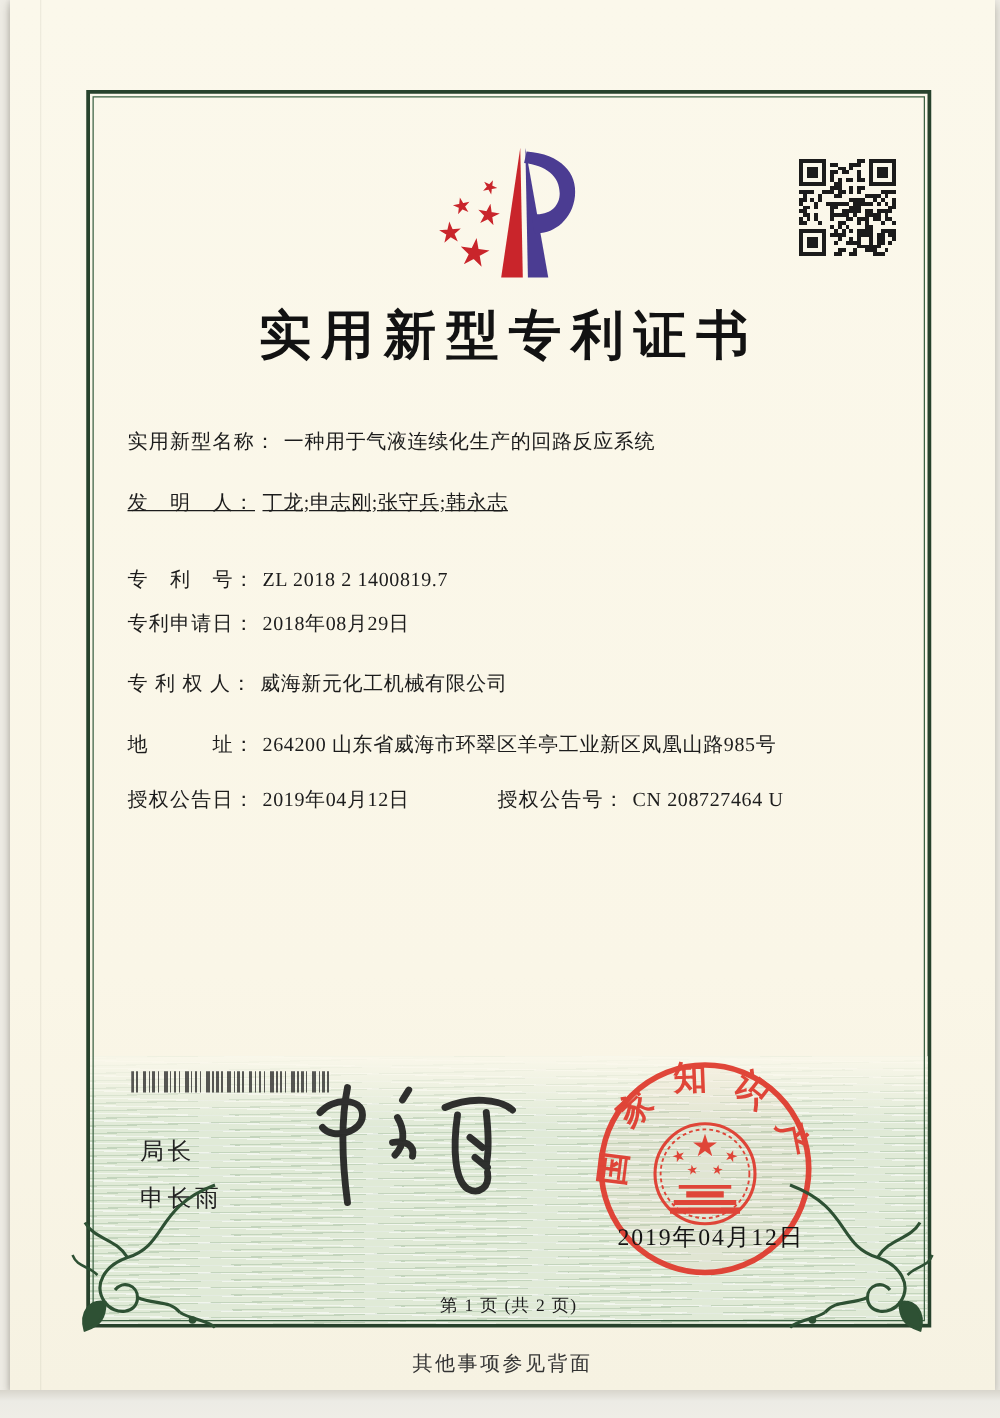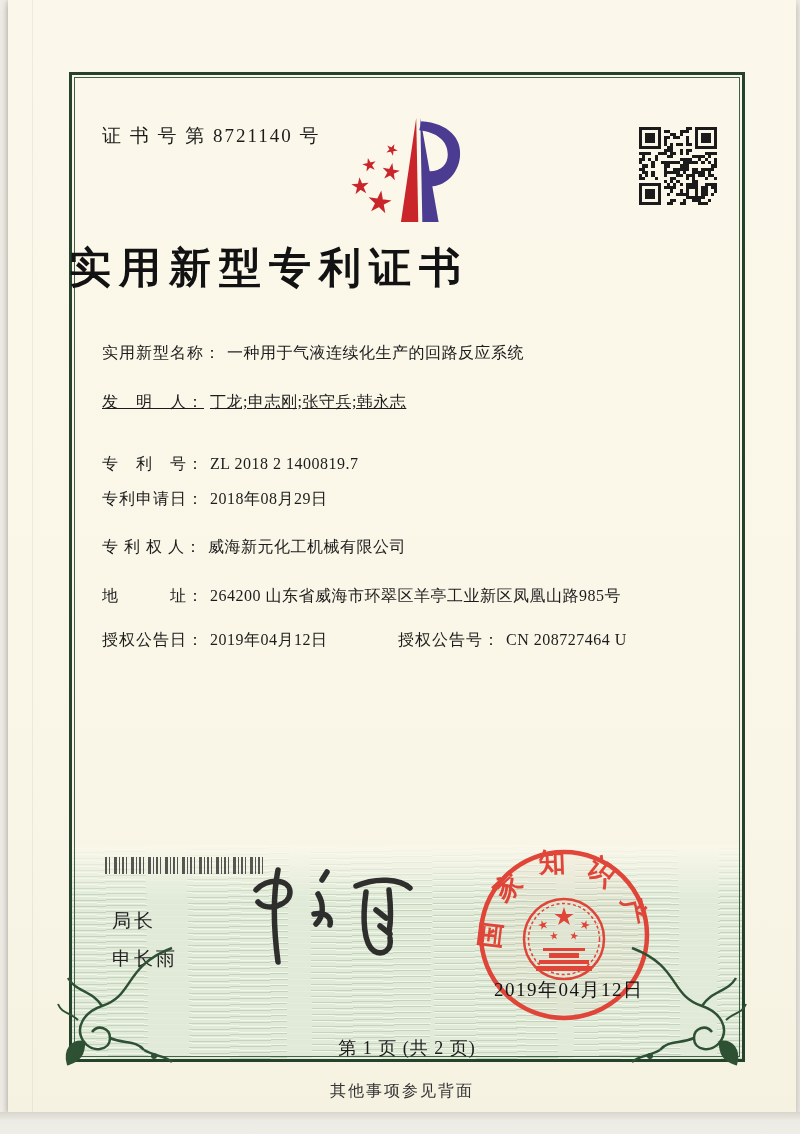--- a/index.html
+++ b/index.html
@@ -37,21 +37,21 @@
       #e0ead7;
   }
   .cert-no {
     position:absolute; left:94px; top:123px;
     font-size:19px; letter-spacing:2px;
   }
   .logo { position:absolute; left:334px; top:112px; width:124px; height:114px; }
   .qr { position:absolute; left:631px; top:127px; width:78px; height:78px; }
   .title {
     position:absolute; left:61px; top:240px; width:676px;
-    text-align:left; font-size:42px; font-weight:bold;
+    text-align:center; font-size:42px; font-weight:bold;
     letter-spacing:8px; color:#121212; white-space:nowrap;
   }
   .fields { position:absolute; left:94px; top:343px; width:620px; font-size:16px; }
   .frow { position:absolute; left:0; white-space:nowrap; }
   .frow .lab { letter-spacing:1px; }
   .frow .val { margin-left:6px; letter-spacing:.5px;margin-top:44px; }
   .r1{top:0px;} .r2{top:49px;text-decoration:underline;} .r3{top:111px;} .r4{top:146px;} .r5{top:194px;} .r6{top:243px;} .r7{top:287px;}
   .grant-no { position:absolute; left:296px; top:0; white-space:nowrap; }
   .paras {
     position:absolute; left:82px; top:668px; width:652px;
@@ -62,32 +62,32 @@
     position:absolute; left:97px; top:857px; width:162px; height:17px;
     background:repeating-linear-gradient(90deg,
       #3a3a38 0 2px, transparent 2px 4px,
       #3a3a38 4px 5px, transparent 5px 9px,
       #3a3a38 9px 12px, transparent 12px 14px,
       #3a3a38 14px 15px, transparent 15px 17px);
     opacity:.85;
   }
   .signer {
     position:absolute; left:104px; top:903px;
-    font-family:Liberation Mono, monospace;
+    font-family:Liberation Serif, serif;
     font-size:19px; line-height:38px; letter-spacing:3px; color:#222;
   }
   .signature { position:absolute; left:224px; top:860px; width:200px; height:112px; }
   .seal { position:absolute; left:468px; top:847px; width:176px; height:176px; opacity:.93; }
   .seal-date {
     position:absolute; left:486px; top:977px; font-size:19px;
     letter-spacing:1.5px; color:#141414; white-space:nowrap;
   }
   .page-no {
     position:absolute; left:61px; top:1036px; width:676px;
-    text-align:center; font-size:18px; letter-spacing:1px;
+    text-align:center; font-size:14px; letter-spacing:1px;
   }
   .back-note {
     position:absolute; left:0; top:1081px; width:788px;
     text-align:center; font-size:16px; letter-spacing:2px; color:#333;
   }
   .corner { position:absolute; width:120px; height:130px; }
   .corner.bl { left:46px; top:942px; }
   .corner.br { left:622px; top:942px; transform:scaleX(-1); }
   .scan-bottom {
     position:absolute; left:0; top:1112px; width:800px; height:22px;
@@ -96,21 +96,20 @@
 </style>
 </head>
 <body>
 
 <div class="paper">
 
   <div class="frame">
     <div class="band"></div>
   </div>
 
-  <div class="cert-no">证 书 号 第 8721140 号</div>
 
   <div class="logo">
     <svg viewBox="0 0 120 112" width="124" height="114">
       <defs>
         <path id="star" d="M0,-1 L0.588,0.809 L-0.951,-0.309 L0.951,-0.309 L-0.588,0.809 Z"></path>
       </defs>
       <polygon points="72,6 57,108 74,108" fill="#c9252b"></polygon>
       <polygon points="76,6 94,108 78,108" fill="#4b3c92"></polygon>
       <path d="M77,9 C104,11 117,26 115,44 C113,64 96,75 83,73 L81,58 C95,60 103,52 103,42 C103,28 92,20 75,18 Z" fill="#4b3c92"></path>
       <use href="#star" transform="translate(48,37) scale(6) rotate(25)" fill="#c9252b"></use>

